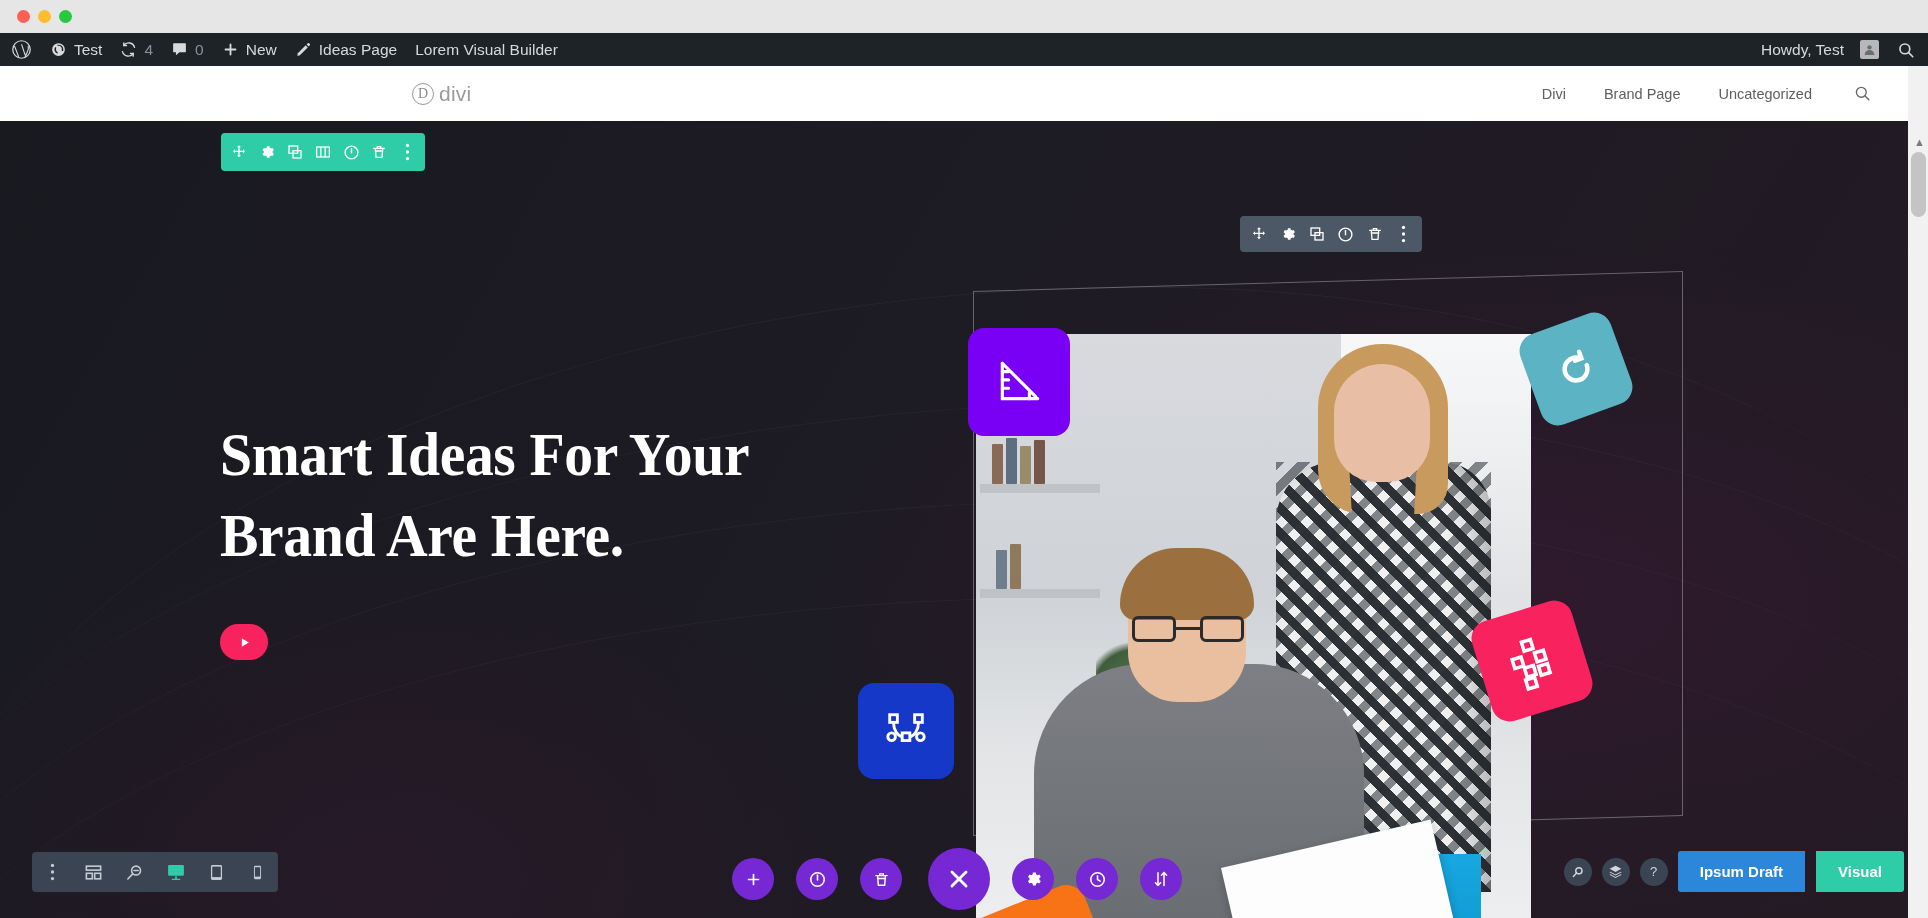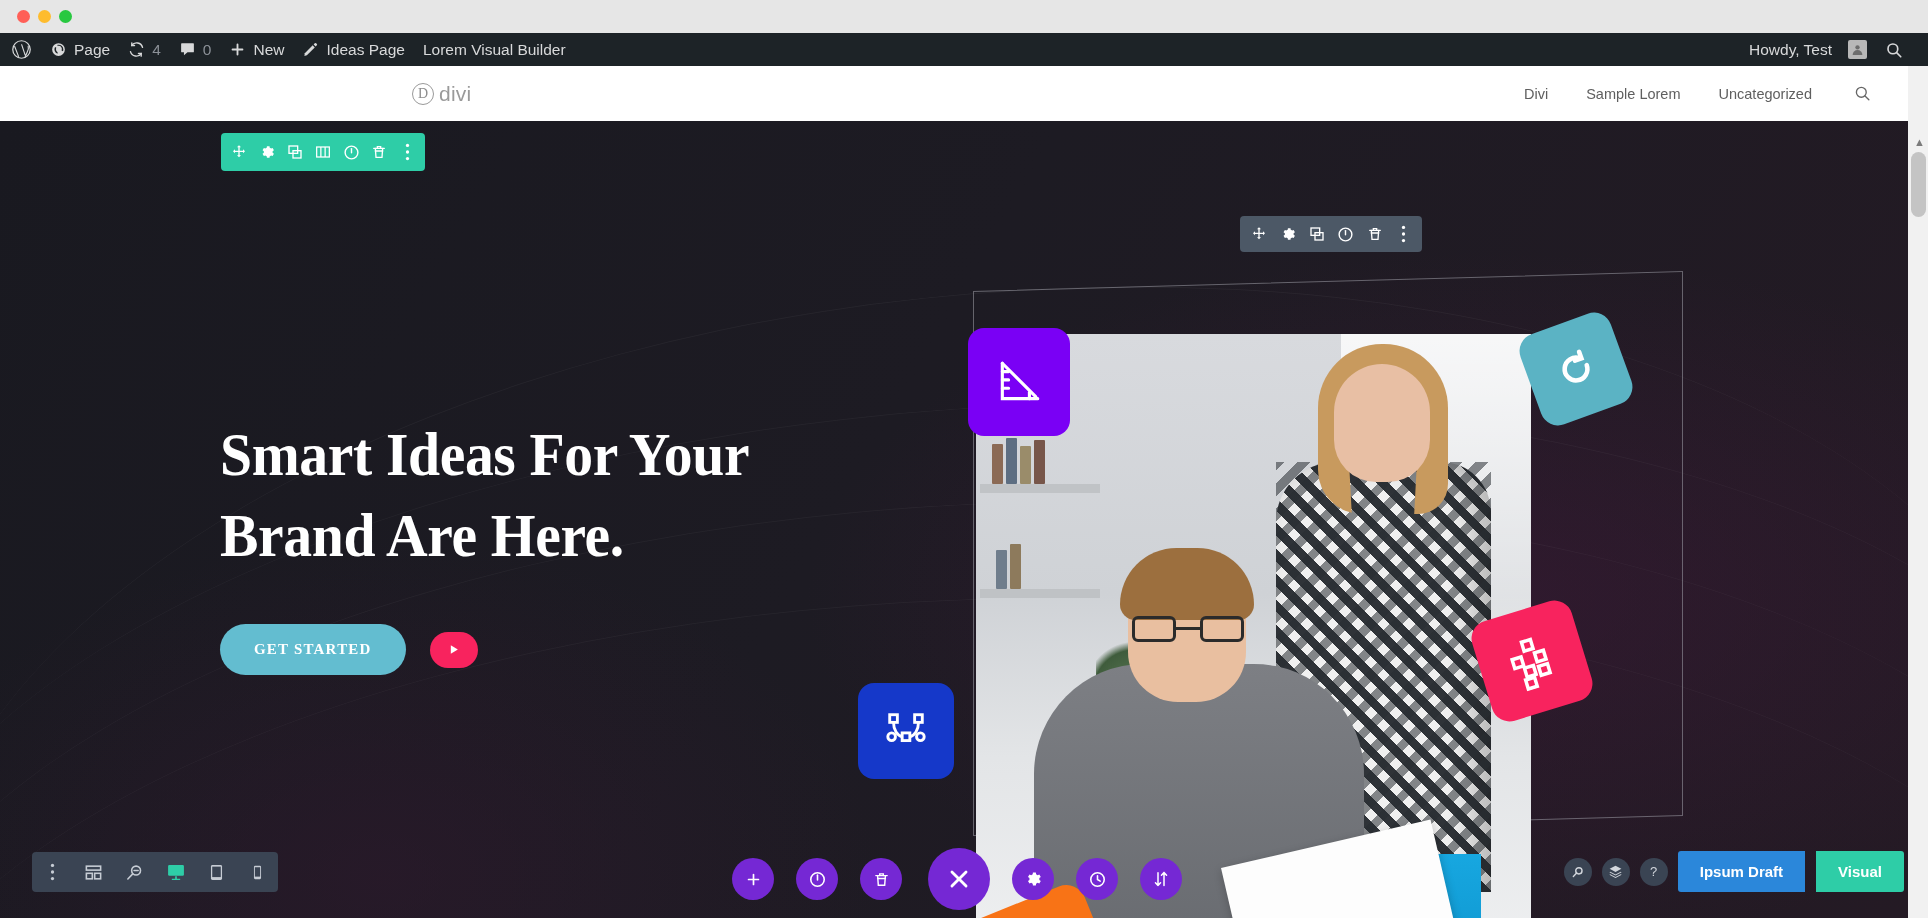--- a/index.html
+++ b/index.html
@@ -31,21 +31,21 @@
     font-size: 15.5px;
   }
   .ab-item {
     display: flex; align-items: center; gap: 7px;
     height: 33px; padding: 0 9px;
     color: #d8d9da; white-space: nowrap; cursor: default;
   }
   .ab-item:first-child { padding-left: 11px; }
   .ab-icon { display: inline-flex; align-items: center; justify-content: center; }
   .ab-count { color: #8b9097; }
-  #adminbar-right { margin-left: auto; display: flex; align-items: center; padding-right: 16px; }
+  #adminbar-right { margin-left: auto; display: flex; align-items: center; padding-right: 4px; }
   .ab-avatar {
     width: 19px; height: 19px; background: #b8b8b8; border-radius: 2px;
     display: inline-flex; align-items: center; justify-content: center; margin-left: 9px;
   }
 
   
   #site-header {
     position: absolute; left: 0; top: 66px; width: 1908px; height: 55px;
     background: #ffffff;
     display: flex; align-items: center;
@@ -351,21 +351,21 @@
       </svg>
     </span>
   </div>
 
   <div class="ab-item">
     <span class="ab-icon">
       <svg width="17" height="17" viewBox="0 0 24 24" fill="#d8d9da">
         <path d="M12 3a9 9 0 109 9 9 9 0 00-9-9zm0 2.2a6.8 6.8 0 016.8 6.8 6.72 6.72 0 01-.5 2.5l-2-1.2a4.6 4.6 0 00-4.3-6.6 4.7 4.7 0 00-1.4.2V5.4a6.4 6.4 0 011.4-.2zm-4.9 3.1l1.9 1.2a4.6 4.6 0 00-.6 2.3 4.62 4.62 0 002.3 4v2.2A6.79 6.79 0 017.1 8.3z"></path>
       </svg>
     </span>
-    <span>Page</span>
+    <span>Test</span>
   </div>
 
   <div class="ab-item">
     <span class="ab-icon">
       <svg width="17" height="17" viewBox="0 0 24 24" fill="none" stroke="#d8d9da" stroke-width="2" stroke-linecap="round">
         <path d="M20.5 9A8.5 8.5 0 005.3 6.3"></path>
           <path d="M3.5 15A8.5 8.5 0 0018.7 17.7"></path>
         <path d="M5.4 2.6v3.8h3.8"></path>
           <path d="M18.6 21.4v-3.8h-3.8"></path>
       </svg>
@@ -426,21 +426,21 @@
   </div>
 </div>
 
 <div id="site-header">
   <div id="site-logo">
     <span class="logo-mark">D</span>
     <span class="logo-text">divi</span>
   </div>
   <nav id="site-nav">
     <a href="#">Divi</a>
-    <a href="#">Sample Lorem</a>
+    <a href="#">Brand Page</a>
     <a href="#">Uncategorized</a>
     <span id="nav-search">
       <svg width="19" height="19" viewBox="0 0 24 24" fill="none" stroke="#666" stroke-width="1.7" stroke-linecap="round">
         <circle cx="10.5" cy="10.5" r="6.2"></circle>
           <path d="M15.2 15.2L20 20"></path>
       </svg>
     </span>
   </nav>
 </div>
 
@@ -451,21 +451,20 @@
     <div class="swoosh-line l3"></div>
   </div>
   <div id="section-outline"></div>
 
   <div id="hero-text">
     <h1 id="hero-title">
       <span>Smart Ideas For Your</span><br>
       <span>Brand Are Here.</span>
     </h1>
     <div id="hero-buttons">
-      <button id="cta-primary">GET STARTED</button>
       <button id="cta-play">
         <svg width="13" height="13" viewBox="0 0 24 24" fill="#fff">
           <path d="M7 4l13 8-13 8z"></path>
         </svg>
       </button>
     </div>
   </div>
 
   <div id="hero-media">
     <div id="media-frame"></div>

